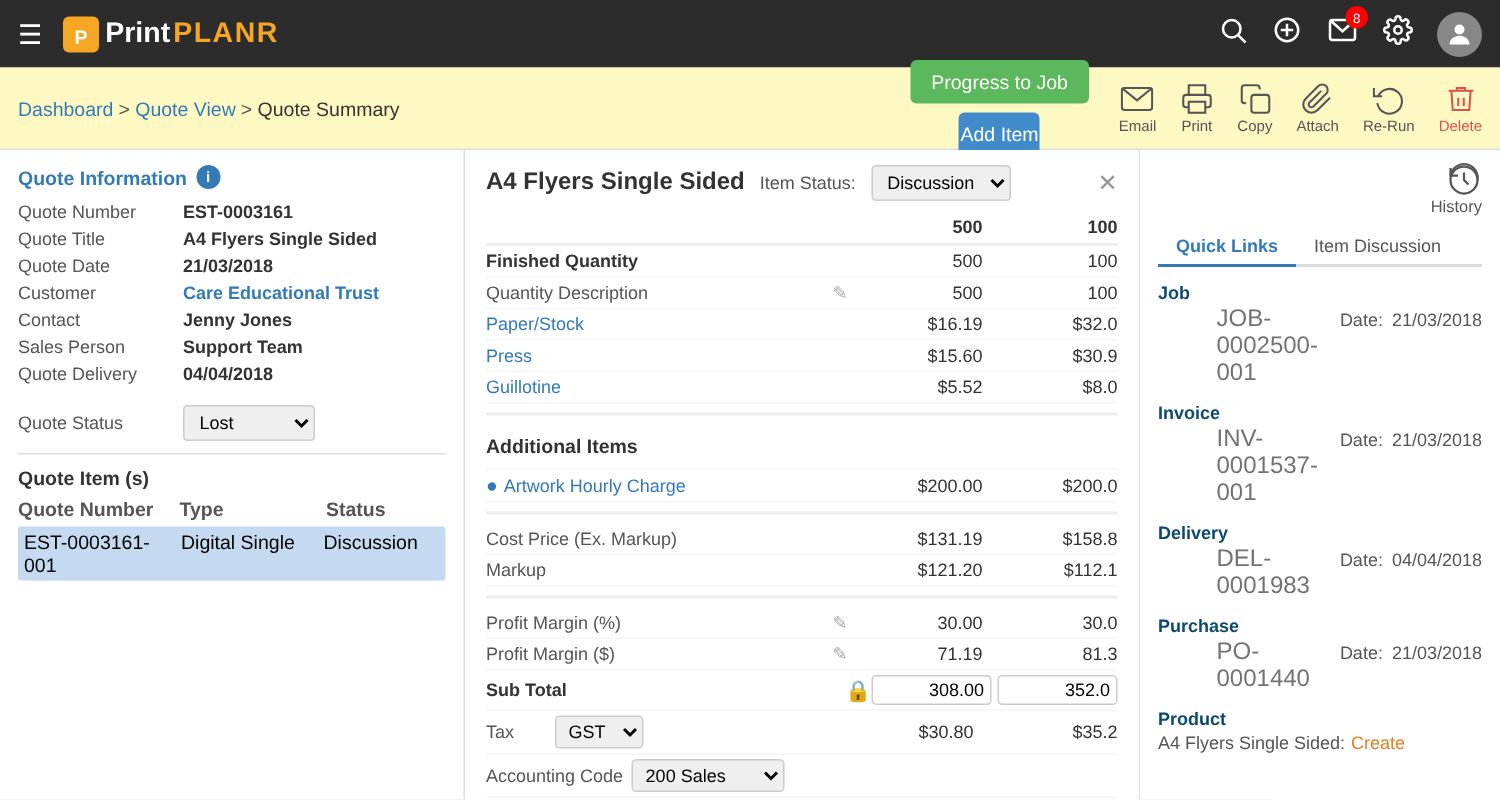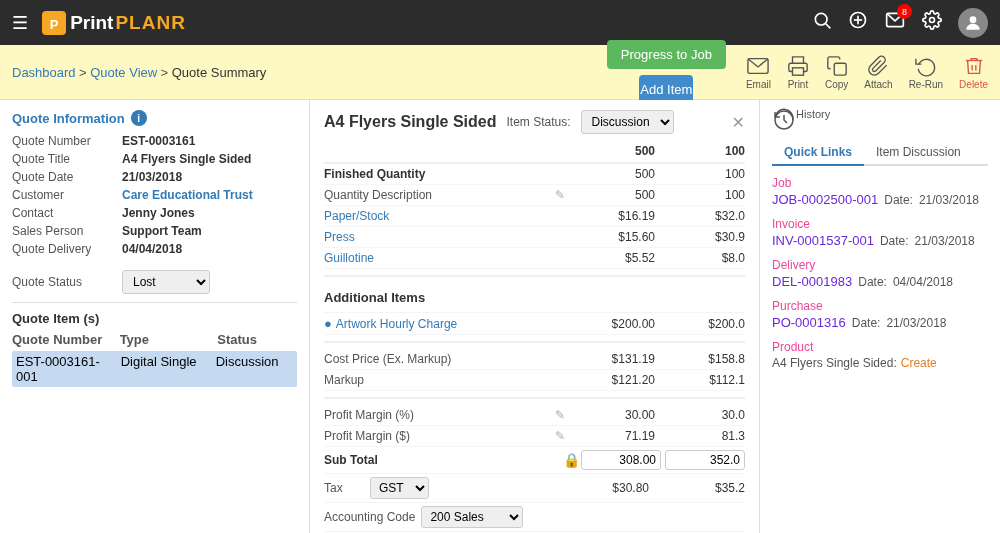--- a/index.html
+++ b/index.html
@@ -112,30 +112,30 @@
     .acct-label { color: #555; font-size: 12px; }
     .acct-select { border: 1px solid #ccc; padding: 2px 4px; border-radius: 3px; font-size: 12px; }
 
     
     .right-panel {
       width: 240px;
       background: #fff;
       overflow-y: auto;
       padding: 8px 12px;
     }
-    .history-section { display: flex; flex-direction: row; align-items: flex-start; margin-bottom: 8px; cursor: pointer; color: #555; }
+    .history-section { display: flex; flex-direction: column; align-items: flex-end; margin-bottom: 8px; cursor: pointer; color: #555; }
     .history-section svg { width: 24px; height: 24px; }
     .history-label { font-size: 11px; }
     .tabs-row { display: flex; border-bottom: 2px solid #ddd; margin-bottom: 10px; }
     .tab-item { padding: 5px 12px; cursor: pointer; font-size: 12px; color: #555; }
     .tab-item.active { border-bottom: 2px solid #337ab7; color: #337ab7; font-weight: bold; margin-bottom: -2px; }
     .quick-links-section { }
     .ql-group { margin-bottom: 10px; }
-    .ql-type { font-weight: normal; color: #ec4899; font-size: 12px; margin-bottom: 2px; }
-    .ql-link { color: #6d28d9; font-size: 13px; text-decoration: none; cursor: pointer; }
+    .ql-type { font-weight: bold; color: #0c4a6e; font-size: 12px; margin-bottom: 2px; }
+    .ql-link { color: #737373; font-size: 16px; text-decoration: none; cursor: pointer; margin-left: 39px; }
     .ql-date { color: #555; font-size: 12px; margin-left: 6px; }
     .ql-row { display: flex; align-items: baseline; margin-bottom: 2px; }
     .product-create { color: #e67e22; cursor: pointer; font-size: 12px; }
   </style>
 </head>
 <body>
 
 <div class="top-nav">
   <span class="hamburger">☰</span>
   <div style="display:flex;align-items:center;gap:2px;">
@@ -468,21 +468,21 @@
         <div class="ql-row">
           <a class="ql-link">DEL-0001983</a>
           <span class="ql-date">Date:</span>
           <span class="ql-date">04/04/2018</span>
         </div>
       </div>
 
       <div class="ql-group">
         <div class="ql-type">Purchase</div>
         <div class="ql-row">
-          <a class="ql-link">PO-0001316</a>
+          <a class="ql-link">PO-0001440</a>
           <span class="ql-date">Date:</span>
           <span class="ql-date">21/03/2018</span>
         </div>
       </div>
 
       <div class="ql-group">
         <div class="ql-type">Product</div>
         <div class="ql-row">
           <span style="font-size:12px;color:#555;">A4 Flyers Single Sided:</span>
           <a class="product-create" style="margin-left:4px;">Create</a>

